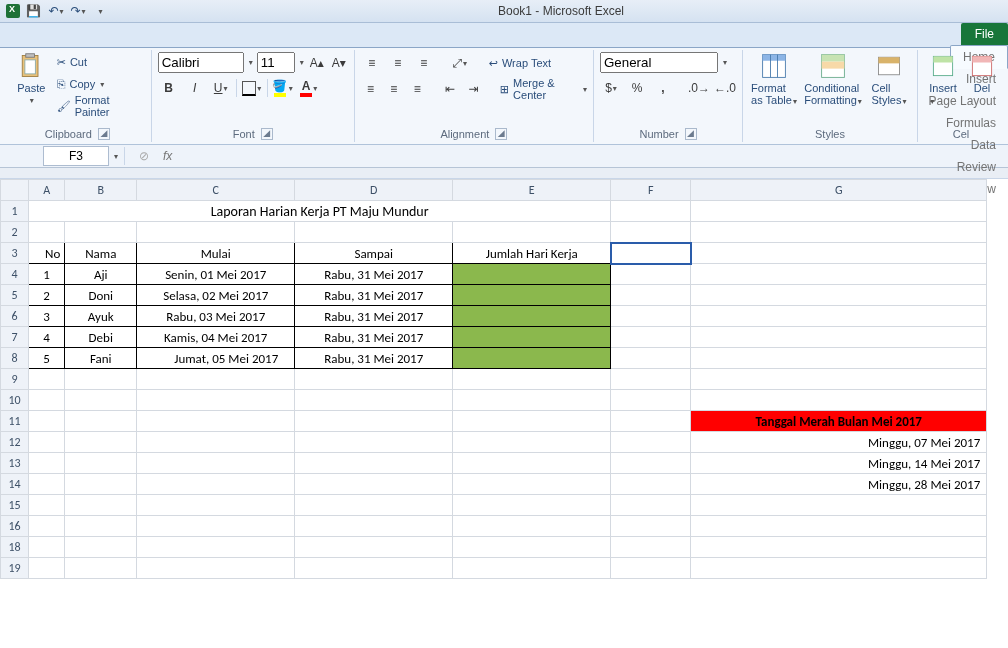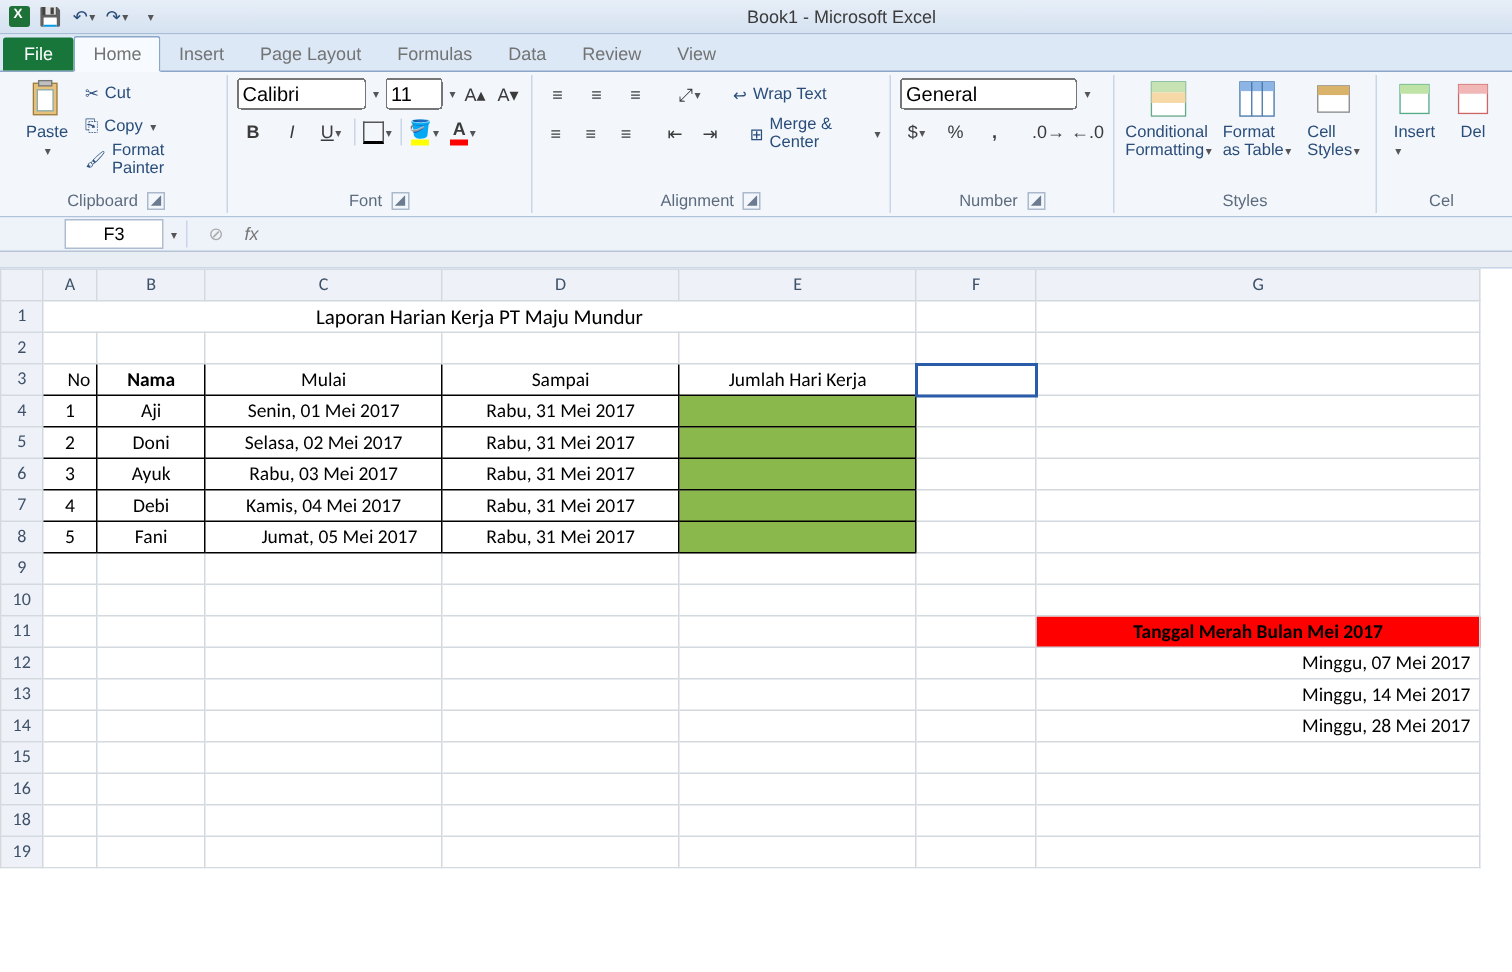--- a/index.html
+++ b/index.html
@@ -2,21 +2,21 @@
 <html><head>
 <meta charset="utf-8">
 <style>
 html, body { margin:0; padding:0; font-family:"Segoe UI",Tahoma,sans-serif; font-size:12px; background:#fff; overflow:hidden; width:1008px; height:648px;}
 .titlebar { height:22px; background:linear-gradient(#e7eef7,#d5e2f1); display:flex; align-items:center; border-bottom:1px solid #a9bdd6;}
 .titlebar .qat{display:flex;align-items:center;gap:6px;padding:0 6px;}
 .titlebar .title{flex:1;text-align:center;color:#3b3b3b;font-size:12px;}
 .excel-icon{width:14px;height:14px;background:#1e7137;border-radius:2px;position:relative;}
 .excel-icon:after{content:"X";color:#fff;font-size:9px;font-weight:bold;position:absolute;left:3px;top:0;}
 .qat-btn{width:16px;height:16px;display:flex;align-items:center;justify-content:center;color:#2a4d7a;}
-.tabs{height:24px;background:#dce8f6;display:flex;align-items:flex-end;border-bottom:1px solid #8ba6c7;}
+.tabs{height:24px;background:#dce8f6;display:flex;align-items:flex-end;border-bottom:1px solid #8ba6c7;flex-direction:column;}
 .tab{padding:4px 12px;color:#737373;cursor:default;}
 .tab.file{background:#18763a;color:#fff;border-radius:2px 2px 0 0;margin-left:2px;padding:4px 14px;}
 .tab.active{background:#f7fbff;border:1px solid #8ba6c7;border-bottom:1px solid #f7fbff;border-radius:2px 2px 0 0;margin-bottom:-1px;}
 .ribbon{height:92px;background:#f3f7fc;border-bottom:1px solid #b0c3da;display:flex;padding:2px 4px;gap:0;}
 .group{border-right:1px solid #c9d6e8;padding:2px 6px;display:flex;flex-direction:column;justify-content:space-between;}
 .group-label{text-align:center;font-size:11px;color:#5d6b7e;padding-top:1px; display:flex;align-items:center;justify-content:center;gap:6px;}
 .group-label .dlg{font-size:9px;color:#6c7b8f;border:1px solid #aab9cc;width:10px;height:10px;line-height:8px;text-align:center;}
 .row{display:flex;gap:4px;align-items:center;}
 .big-btn{display:flex;flex-direction:column;align-items:center;justify-content:center;width:44px;gap:2px;font-size:11px;color:#2a4d7a;}
 .big-icon{width:28px;height:28px;}
@@ -210,36 +210,36 @@
       </div>
     </div>
     <div class="group-label">
         <span>Number</span>
         <span class="dlg">◢</span>
       </div>
   </div>
 
   <div class="group" style="width:170px;">
     <div class="row" style="align-items:flex-start;justify-content:center;">
-      <div class="big-btn" style="width:60px">
-        <svg class="big-icon" viewBox="0 0 32 32">
-            <rect x="3" y="3" width="26" height="26" fill="#fff" stroke="#6a8"></rect>
-            <rect x="3" y="3" width="26" height="8" fill="#c7e3b3"></rect>
-            <rect x="3" y="11" width="26" height="8" fill="#f7d9a8"></rect>
-          </svg>
-        <span><span>Conditional</span><br><span>Formatting</span><span class="dd">▾</span></span>
-      </div>
       <div class="big-btn" style="width:50px">
         <svg class="big-icon" viewBox="0 0 32 32">
             <rect x="3" y="3" width="26" height="26" fill="#fff" stroke="#47a"></rect>
             <rect x="3" y="3" width="26" height="7" fill="#8cb5e6"></rect>
             <line x1="12" y1="3" x2="12" y2="29" stroke="#47a"></line>
             <line x1="20" y1="3" x2="20" y2="29" stroke="#47a"></line>
           </svg>
         <span><span>Format</span><br><span>as Table</span><span class="dd">▾</span></span>
+      </div>
+      <div class="big-btn" style="width:60px">
+        <svg class="big-icon" viewBox="0 0 32 32">
+            <rect x="3" y="3" width="26" height="26" fill="#fff" stroke="#6a8"></rect>
+            <rect x="3" y="3" width="26" height="8" fill="#c7e3b3"></rect>
+            <rect x="3" y="11" width="26" height="8" fill="#f7d9a8"></rect>
+          </svg>
+        <span><span>Conditional</span><br><span>Formatting</span><span class="dd">▾</span></span>
       </div>
       <div class="big-btn" style="width:44px">
         <svg class="big-icon" viewBox="0 0 32 32">
             <rect x="4" y="6" width="24" height="20" fill="#fff" stroke="#888"></rect>
             <rect x="4" y="6" width="24" height="7" fill="#d9b36a"></rect>
           </svg>
         <span><span>Cell</span><br><span>Styles</span><span class="dd">▾</span></span>
       </div>
     </div>
     <div class="group-label">
@@ -320,21 +320,21 @@
           <td class="" style=""></td>
           <td class="" style=""></td>
           <td class="" style=""></td>
           <td class="" style=""></td>
           <td class="" style=""></td>
           <td class="" style=""></td>
         </tr>
         <tr>
           <th class="rowhdr">3</th>
           <td class="thin-border" style="border:1px solid #000;padding-left:16px;">No</td>
-          <td class="thin-border" style="border:1px solid #000;font-weight:bold;">Nama</td>
+          <td class="thin-border" style="border:1px solid #000;">Nama</td>
           <td class="thin-border" style="border:1px solid #000;">Mulai</td>
           <td class="thin-border" style="border:1px solid #000;">Sampai</td>
           <td class="thin-border" style="border:1px solid #000;">Jumlah Hari Kerja</td>
           <td class=" thick-sel" style=""></td>
           <td class="" style=""></td>
         </tr>
         <tr>
           <th class="rowhdr">4</th>
           <td class="thin-border" style="border:1px solid #000;">1</td>
           <td class="thin-border" style="border:1px solid #000;">Aji</td>

